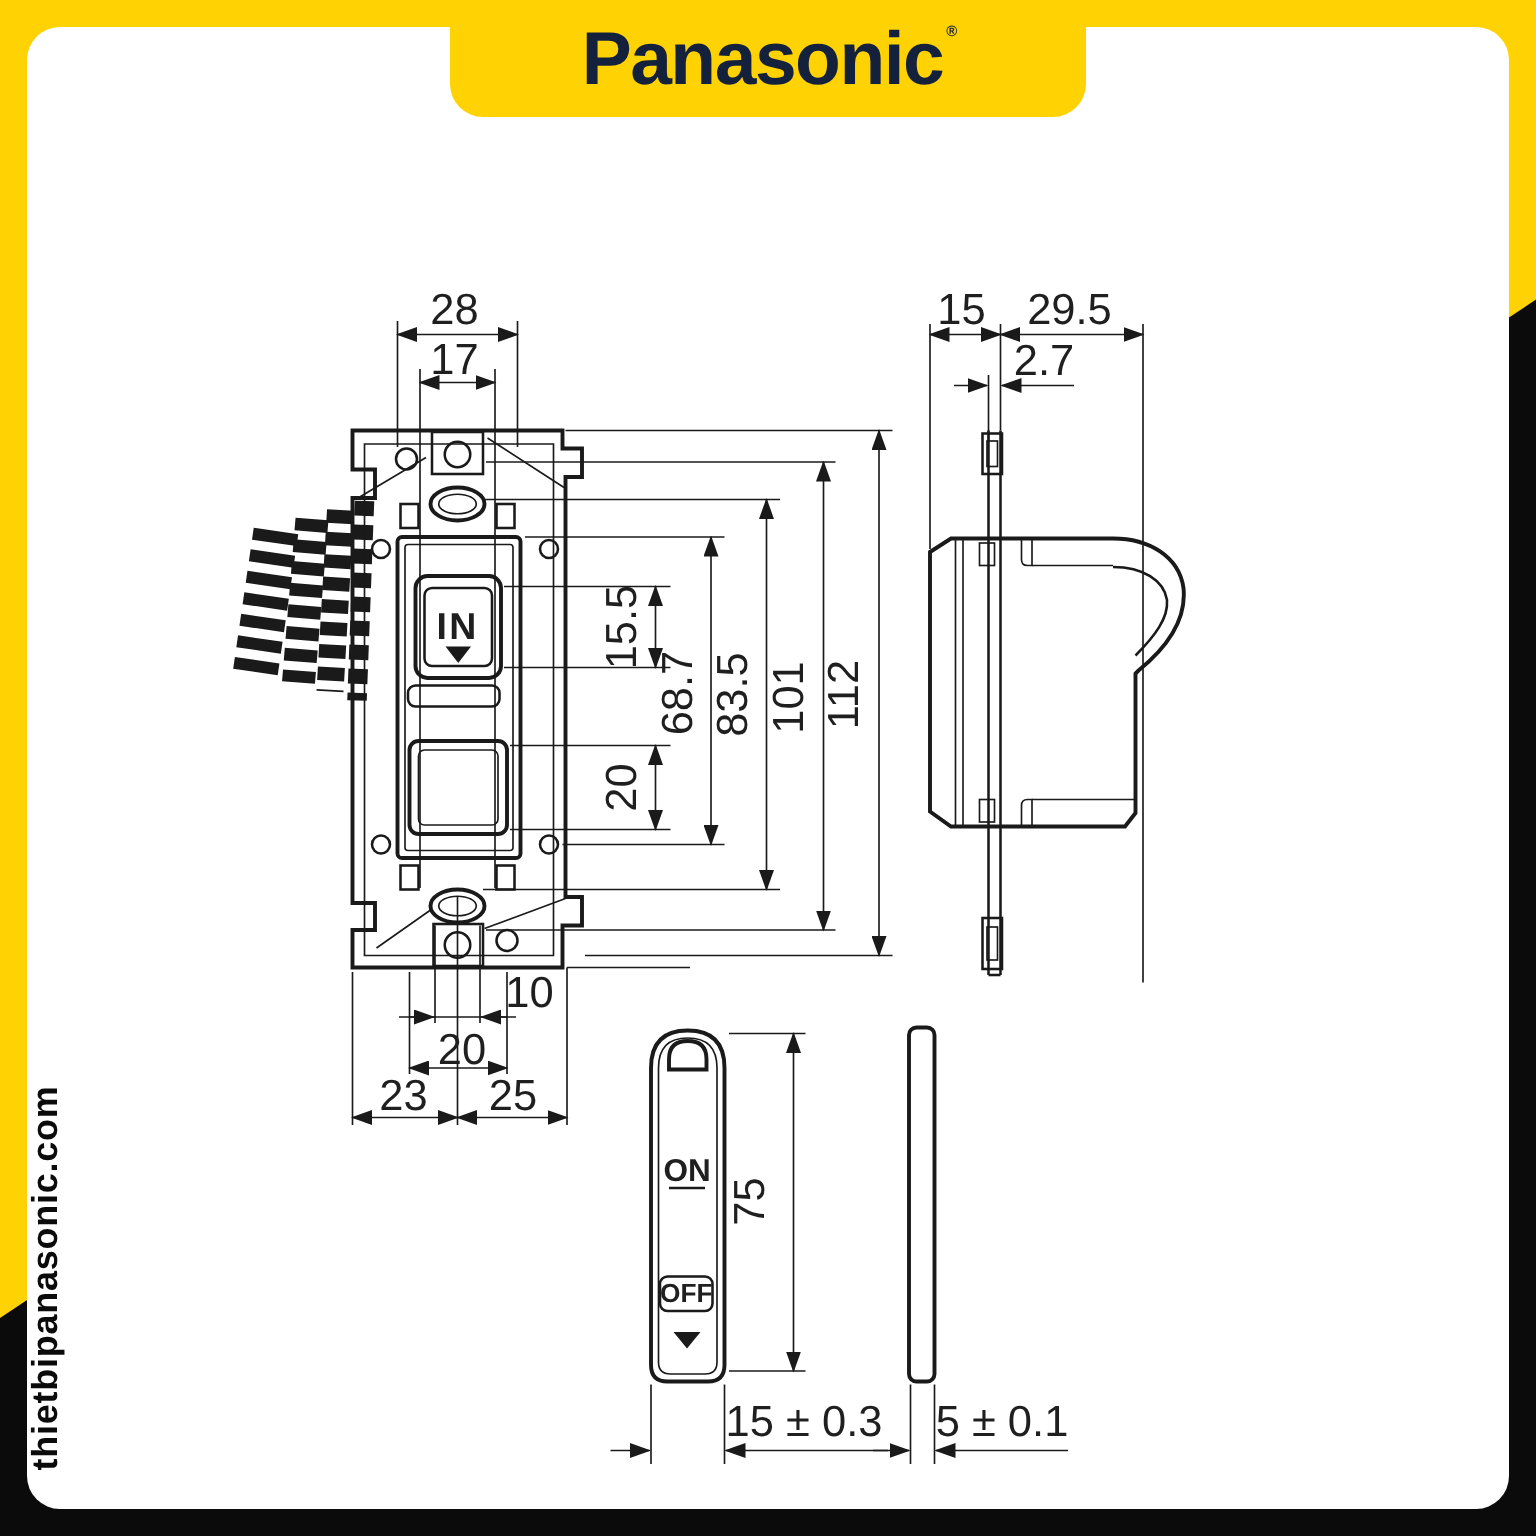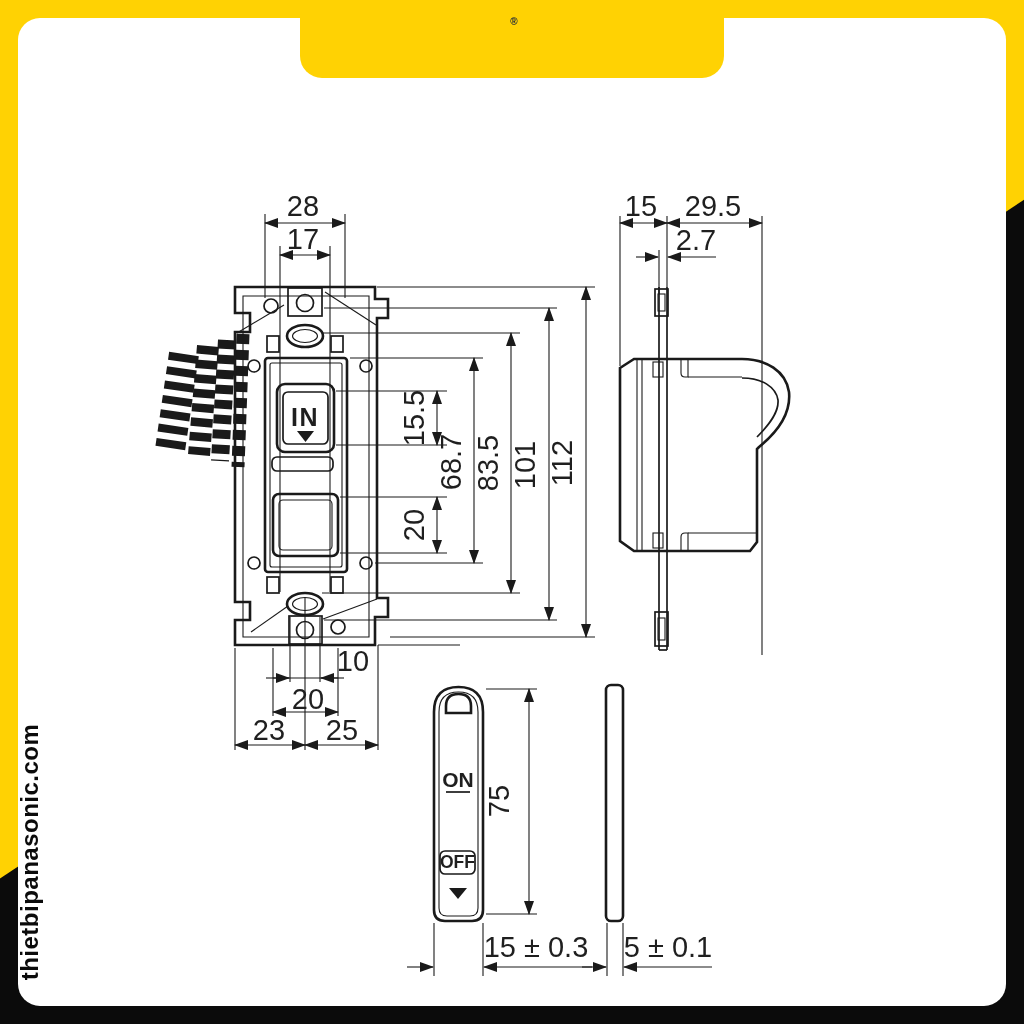--- a/index.html
+++ b/index.html
@@ -23,20 +23,21 @@
   .wmark{font-size:24px;font-weight:bold;letter-spacing:0.5px;fill:#0b0b0b;}
 </style>
 </head>
 <body>
 
 <div class="stage">
   <div class="bg-yellow"></div>
   <div class="bg-black"></div>
   <div class="content"></div>
   <div class="banner">
+    <span class="logo">Panasonic</span>
     <span class="regmark">®</span>
   </div>
 
   <svg class="draw" width="1024" height="1024" viewBox="0 0 1024 1024">
     <defs>
       <marker id="ae" orient="auto" markerUnits="userSpaceOnUse" markerWidth="14" markerHeight="10" refX="13" refY="5" viewBox="0 0 14 10">
         <path d="M0,0 L14,5 L0,10 Z" fill="#1a1a1a"></path>
       </marker>
       <marker id="as" orient="auto" markerUnits="userSpaceOnUse" markerWidth="14" markerHeight="10" refX="1" refY="5" viewBox="0 0 14 10">
         <path d="M14,0 L0,5 L14,10 Z" fill="#1a1a1a"></path>

